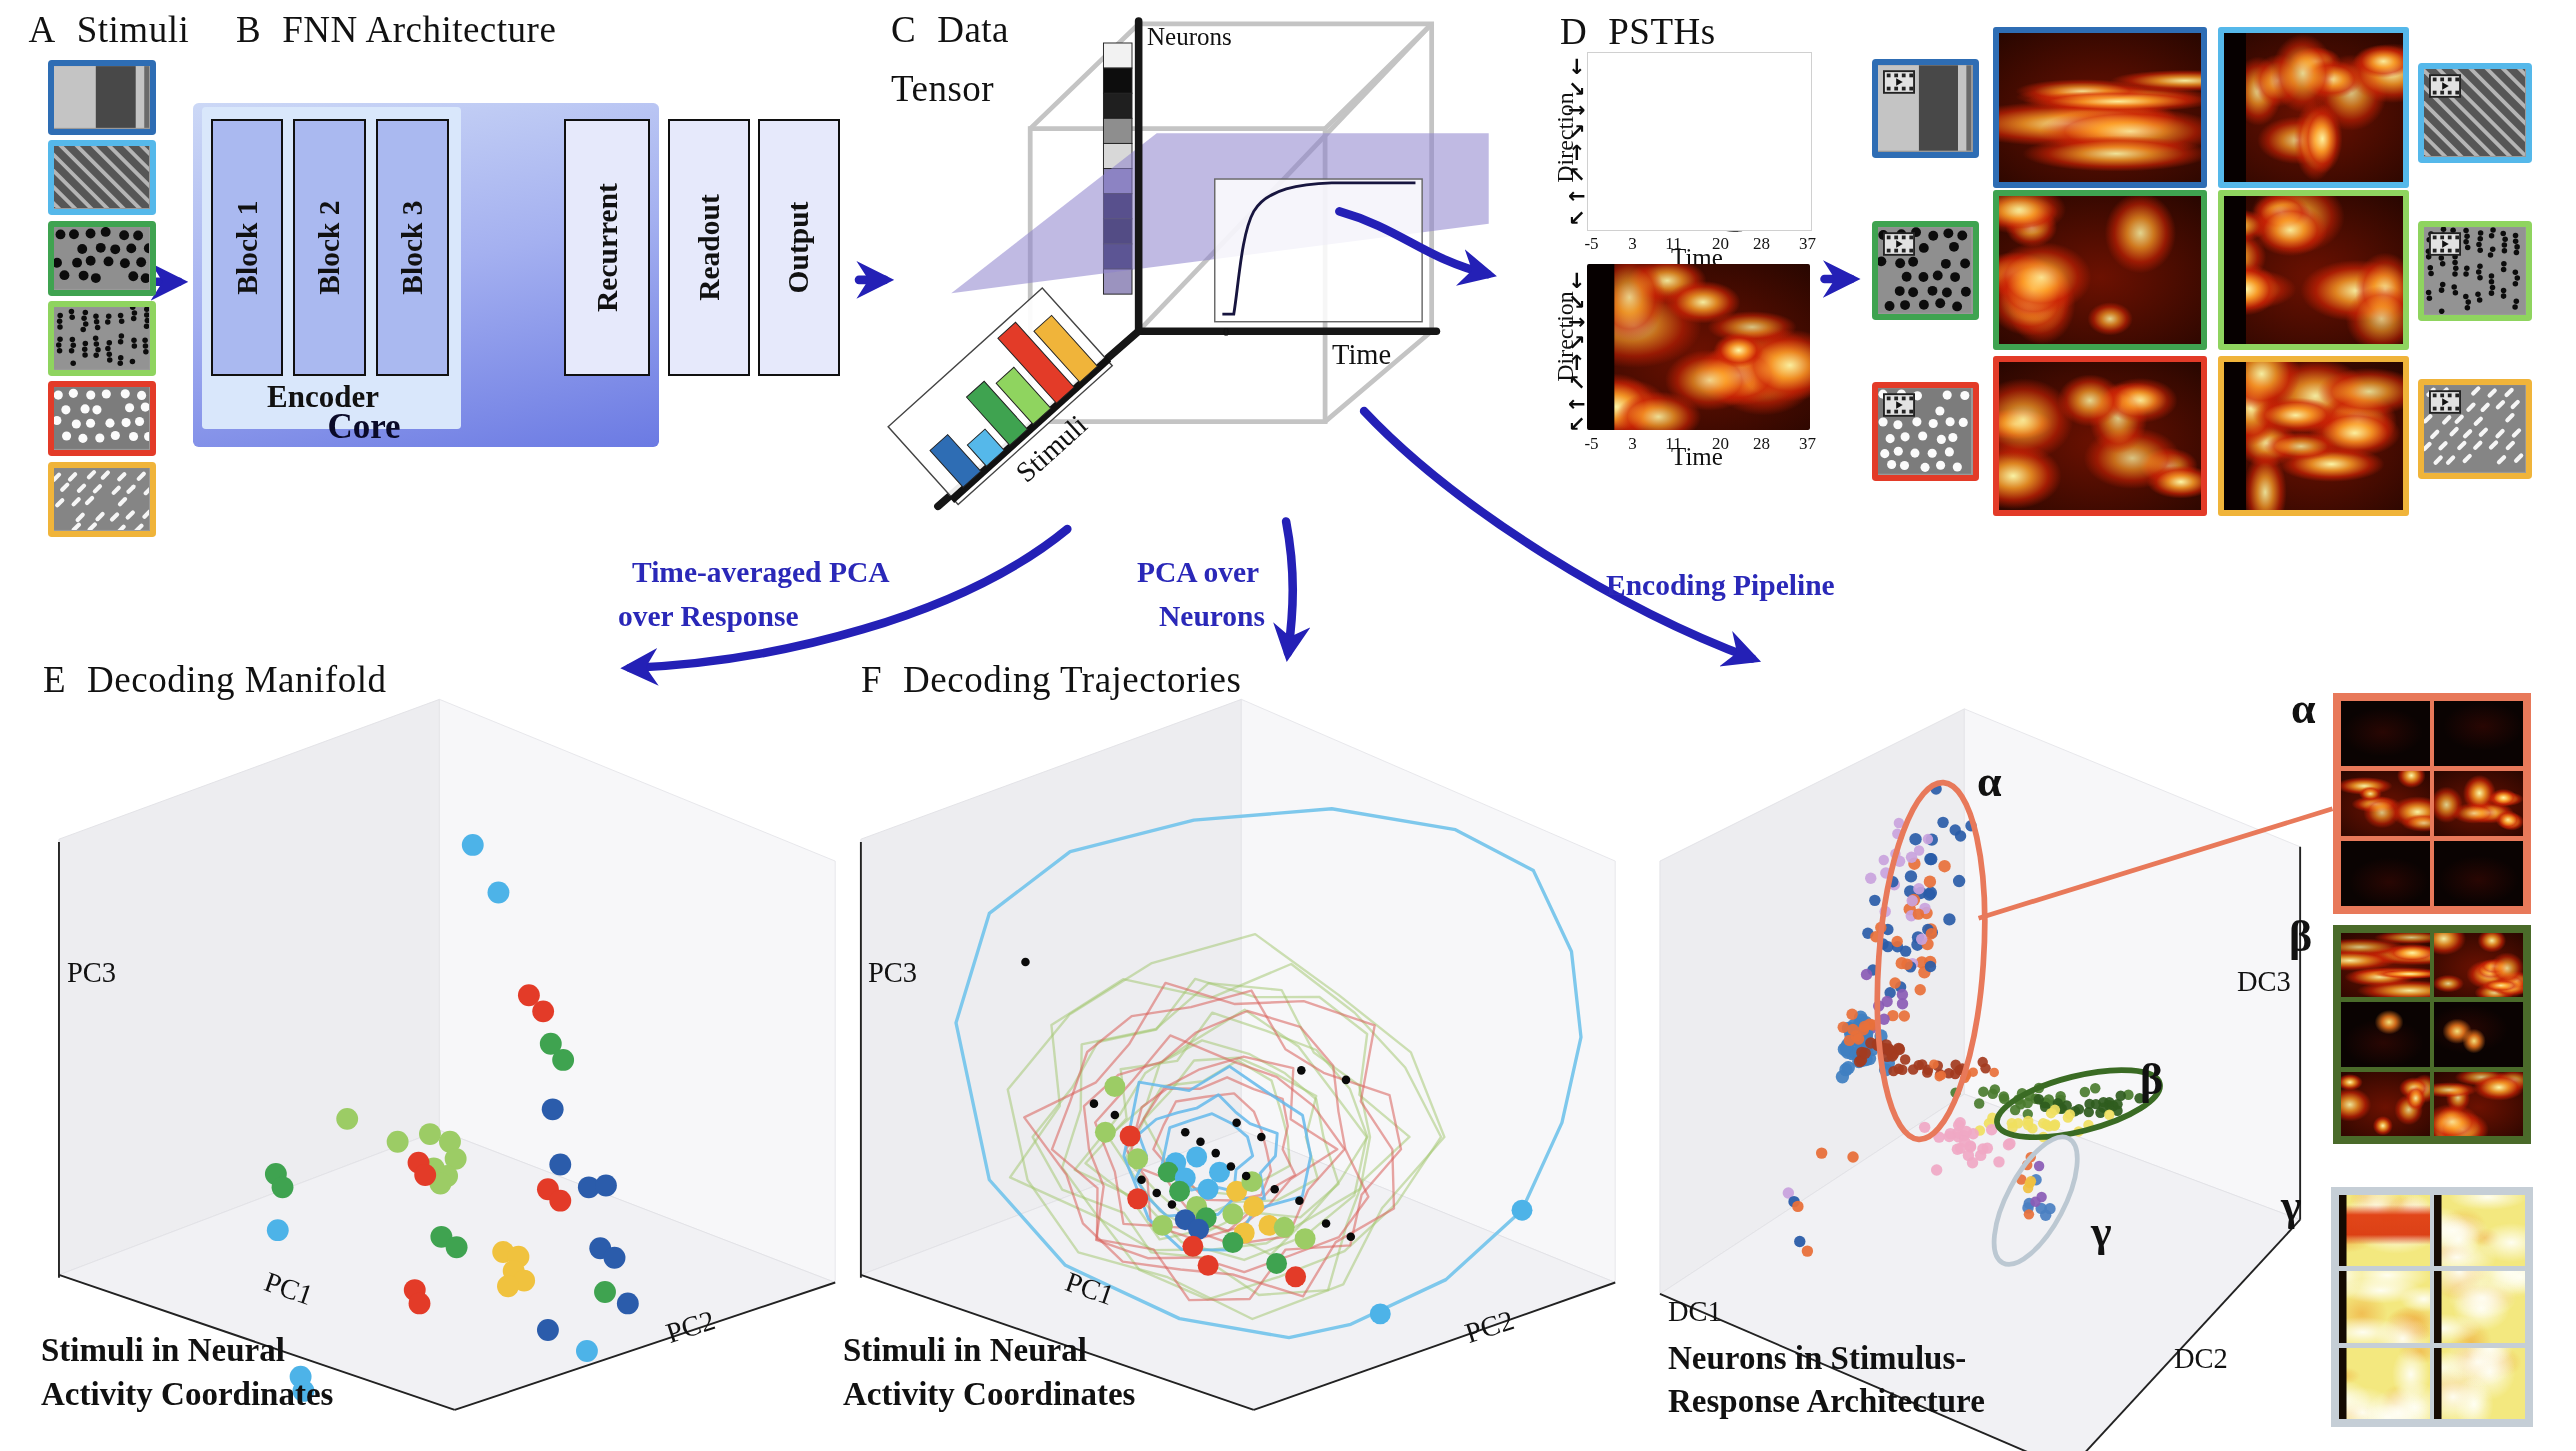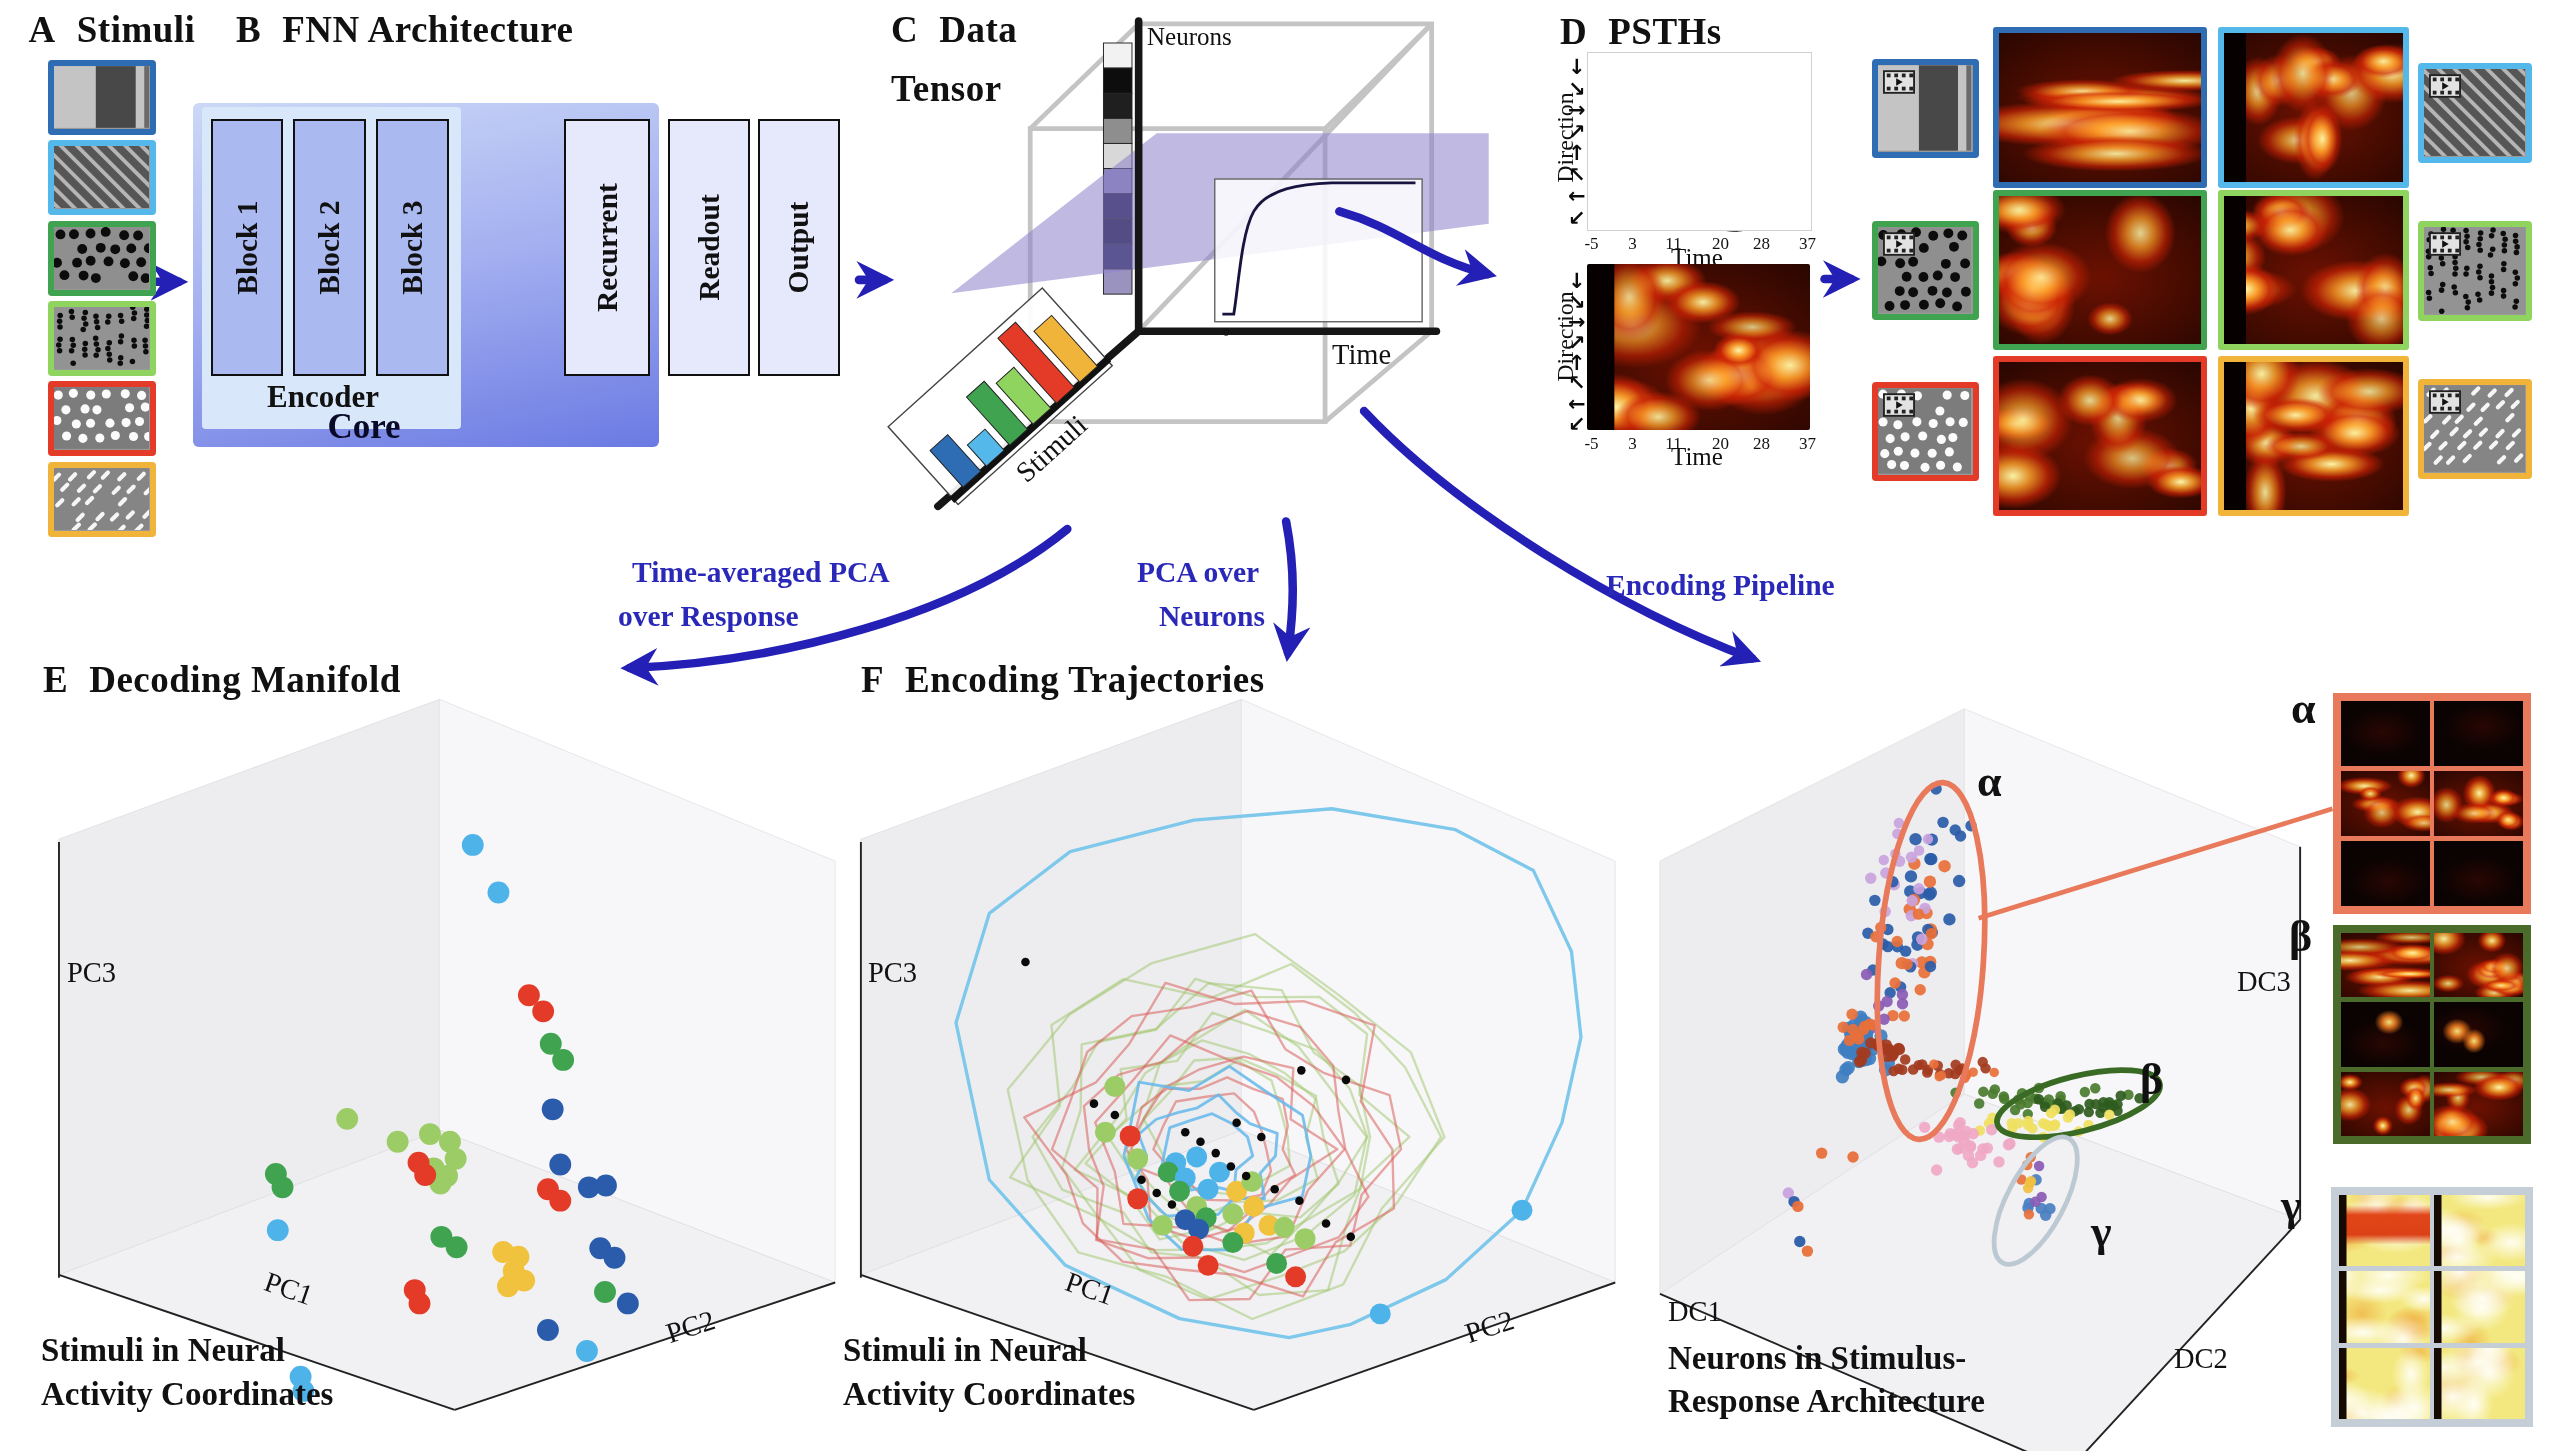--- a/index.html
+++ b/index.html
@@ -1,20 +1,20 @@
 <!DOCTYPE html>
 <html style="--arrow: #2420b6; --flow_text: #2a28b8; --stim_dblue: #2e6db4; --stim_lblue: #55b8ea; --stim_dgreen: #3fa350; --stim_lgreen: #8fd45f; --stim_red: #e33b28; --stim_orange: #f0b43a; --dot_DB: #2b5cab; --dot_LB: #4db3e8; --dot_R: #e33b28; --dot_DG: #3fa350; --dot_LG: #9ccc65; --dot_Y: #f0c23e; --alpha_accent: #e8795a; --beta_accent: #3a6b24; --gamma_accent: #bcc8d2; --block_fill: #aab9f0; --block_light: #e6e9fb; --plane: #8d81cc; --wall_left: #ededf0; --wall_right: #f7f7f9; --wall_floor: #f1f1f4;font-size:15px"><head>
 <meta charset="utf-8">
 <style>
   html,body{margin:0;padding:0;background:#fff}
   #canvas{position:relative;width:2576px;height:1452px;background:#fff;
           font-family:"Liberation Serif",serif;overflow:hidden;color:#111}
   #gfx{position:absolute;left:0;top:0;z-index:1}
   .txt{position:absolute;white-space:nowrap;z-index:3;color:#111}
-  .hdr{font-weight:bold;font-size:37px;letter-spacing:0.5px}
+  .hdr{font-weight:normal;font-size:37px;letter-spacing:0.5px}
   .hdr .lt{margin-right:21px}
   .axis{font-size:28.5px}
   .small-axis{font-size:25px}
   .cap{font-weight:bold;font-size:33px;line-height:44px}
   .flow{font-weight:bold;font-size:29.5px;color:#2a28b8;z-index:3}
   .greek{font-weight:bold;font-size:44px}
   .tick{position:absolute;font-size:17px;z-index:3}
   .dira{position:absolute;font-family:"DejaVu Sans",sans-serif;font-weight:bold;font-size:21px;z-index:3;color:#0c0c0c}
   .rot90{transform:rotate(-90deg);transform-origin:center center;white-space:nowrap}
   .vlabel{position:absolute;z-index:3;font-size:24px}
@@ -535,21 +535,21 @@
         <path d="M1672,234.20000000000002 L1675,234.2 L1679,234.2 L1683,234.2 L1687,234.2 L1691,234.2 L1695,234.2 L1699,234.2 L1703,234.2 L1707,234.2 L1711,234.2 L1715,234.2 L1719,232.2 L1723,233.3 L1727,234.0 L1731,234.2 L1735,234.1 L1739,233.6 L1743,232.8 L1747,231.8 L1751,230.7 L1755,229.7 L1759,228.8 L1763,228.2 L1767,227.8 L1771,227.7 L1775,228.0 L1779,228.6 L1783,229.5 L1787,230.7 L1791,232.1 L1795,233.6 L1799,235.1 L1803,236.7 L1807,238.0 L1811,239.2 L1815,240.1 L1819,240.7 L1823,241.0 L1827,240.8 L1831,240.3 L1835,239.5 L1839,238.4 L1843,237.1 L1847,235.6 L1851,234.0 L1855,232.4 L1859,230.9 L1863,229.6 L1867,228.5 L1871,227.7 L1875,227.3 L1879,227.2 L1883,227.5 L1887,228.1 L1891,229.1 L1895,230.3 L1899,231.7" fill="none" stroke="#0c0c0c" stroke-width="5" stroke-linejoin="round" stroke-linecap="round"></path>
       </g>
   </svg>
 
   <div class="txt hdr" style="left:28.5px;top:7.6px"><span class="lt">A</span><span>Stimuli</span></div>
   <div class="txt hdr" style="left:236px;top:7.6px"><span class="lt">B</span><span>FNN Architecture</span></div>
   <div class="txt hdr" style="left:891px;top:7.6px"><span class="lt">C</span><span>Data</span></div>
   <div class="txt hdr" style="left:891px;top:67px"><span>Tensor</span></div>
   <div class="txt hdr" style="left:1560px;top:9.5px"><span class="lt">D</span><span>PSTHs</span></div>
   <div class="txt hdr" style="left:43px;top:658px"><span class="lt">E</span><span>Decoding Manifold</span></div>
-  <div class="txt hdr" style="left:861px;top:658px"><span class="lt">F</span><span>Encoding Trajectories</span></div>
+  <div class="txt hdr" style="left:861px;top:658px"><span class="lt">F</span><span>Decoding Trajectories</span></div>
 
   <div id="coreBox" style="left:193px;top:103px;width:466px;height:344px"></div>
   <div id="encBox" style="left:202px;top:107px;width:259px;height:322px"></div>
   <div class="block enc" style="left:211px;top:119px;width:72px;height:257px">
       <span class="rot90">Block 1</span>
     </div>
   <div class="block enc" style="left:293px;top:119px;width:73px;height:257px">
       <span class="rot90">Block 2</span>
     </div>
   <div class="block enc" style="left:376px;top:119px;width:73px;height:257px">

